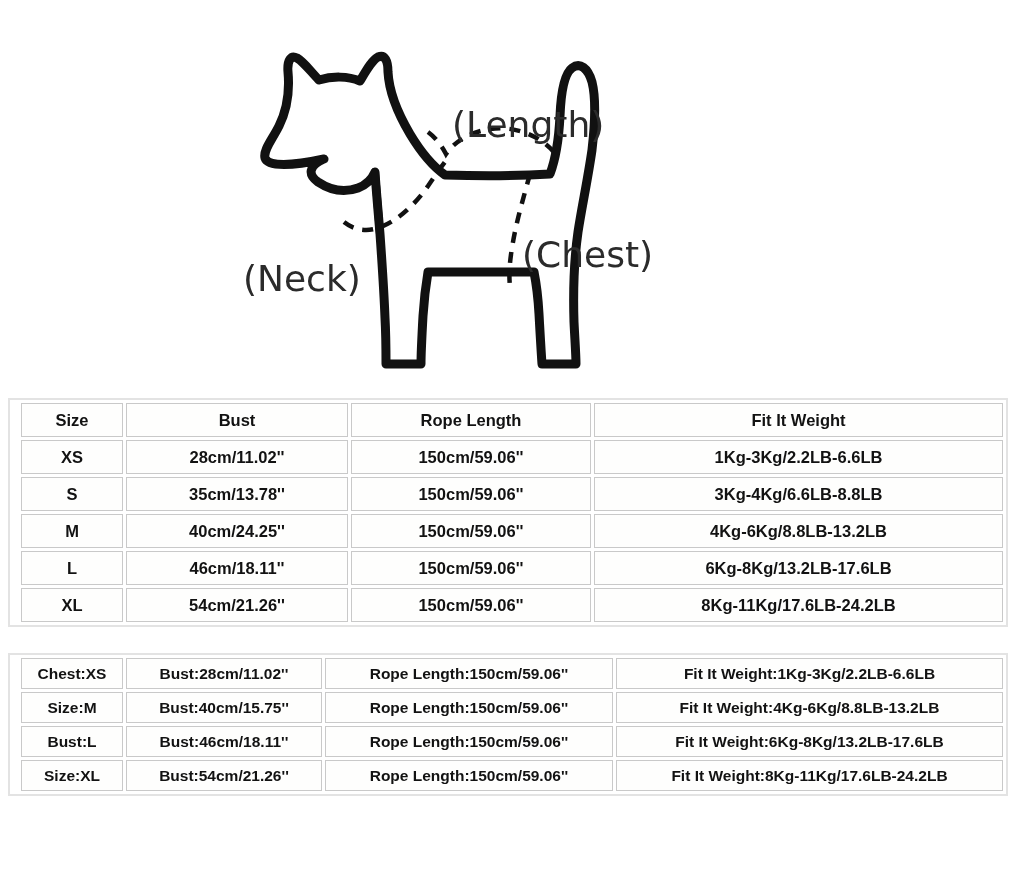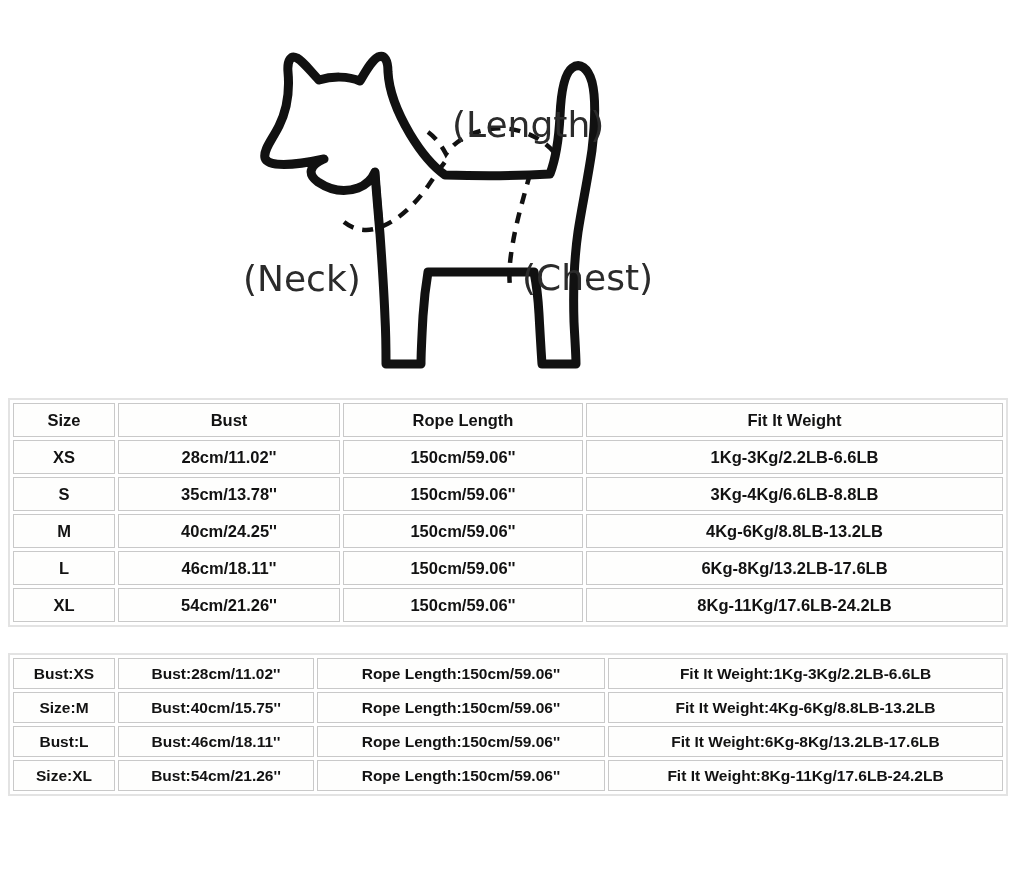--- a/index.html
+++ b/index.html
@@ -34,30 +34,31 @@
     position: absolute;
     font-family: "DejaVu Sans", sans-serif;
     font-size: 36px;
     font-weight: 400;
     color: #2b2b2b;
     white-space: nowrap;
     letter-spacing: 0px;
   }
   .label-length { left: 452px; top: 104px; }
   .label-neck   { left: 243px; top: 258px; }
-  .label-chest  { left: 522px; top: 257px; }
+  .label-chest  { left: 522px; top: 234px; }
 
   
   .table-block {
     position: absolute;
     left: 8px;
     width: 1000px;
     border: 2px solid #e3e3e3;
     background: #ffffff;
     box-sizing: border-box;
+    padding-left: 8px;
   }
   #table-primary { top: 398px; }
   #table-secondary { top: 653px; }
 
   table.size-table {
     width: 100%;
     border-collapse: separate;
     border-spacing: 3px;
     table-layout: fixed;
     background: #ffffff;
@@ -208,21 +209,21 @@
 <div class="table-block" id="table-secondary">
   <table class="size-table">
     <colgroup>
       <col class="c-size">
         <col class="c-bust">
         <col class="c-rope">
         <col class="c-fit">
     </colgroup>
     <tbody>
       <tr>
-        <td>Bust:XS</td>
+        <td>Chest:XS</td>
         <td>Bust:28cm/11.02''</td>
         <td>Rope Length:150cm/59.06''</td>
         <td>Fit It Weight:1Kg-3Kg/2.2LB-6.6LB</td>
       </tr>
       <tr>
         <td>Size:M</td>
         <td>Bust:40cm/15.75''</td>
         <td>Rope Length:150cm/59.06''</td>
         <td>Fit It Weight:4Kg-6Kg/8.8LB-13.2LB</td>
       </tr>

